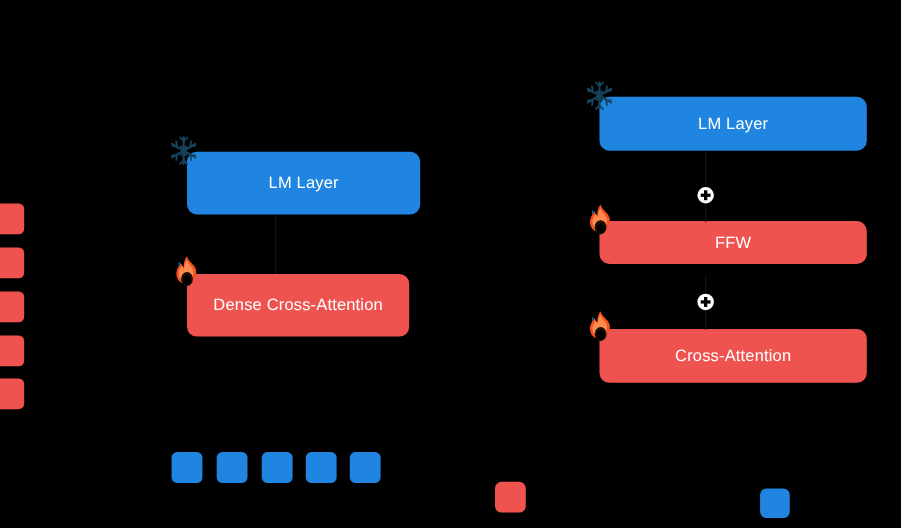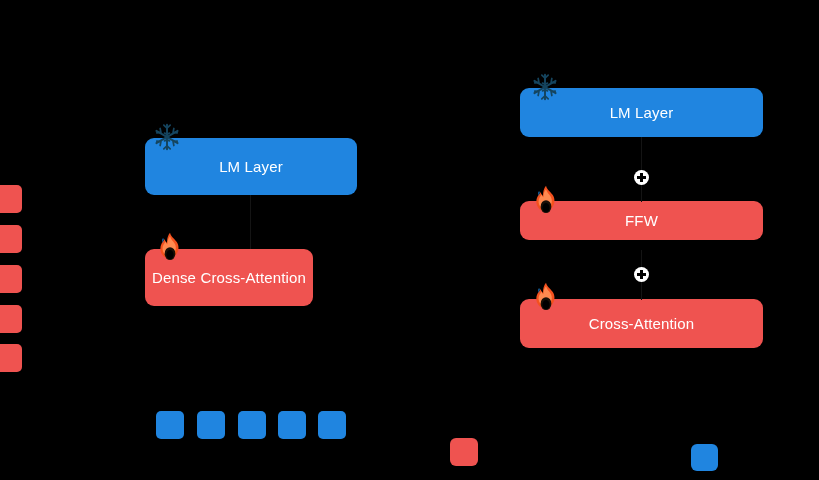--- a/index.html
+++ b/index.html
@@ -18,20 +18,21 @@
   }
 
   
   .block {
     position: absolute;
     border-radius: 9px;
     display: flex;
     align-items: center;
     justify-content: center;
     box-sizing: border-box;
+    margin-left: 25px;
   }
   .block .block-label {
     color: #ffffff;
     font-size: 15px;
     font-weight: 400;
     letter-spacing: 0.15px;
     line-height: 1;
     text-align: center;
     white-space: nowrap;
     pointer-events: none;
@@ -137,21 +138,21 @@
         <path d="M9.5 11 L5.1 11.6 M9.5 11 L8.7 6.9"></path>
         <path d="M22.5 21 L26.9 20.4 M22.5 21 L23.3 25.1"></path>
         <path d="M9.5 21 L5.1 20.4 M9.5 21 L8.7 25.1"></path>
         <path d="M22.5 11 L26.9 11.6 M22.5 11 L23.3 6.9"></path>
         <path d="M16 13.4 L13.3 11.8 M16 13.4 L18.7 11.8"></path>
         <path d="M16 18.6 L13.3 20.2 M16 18.6 L18.7 20.2"></path>
       </g>
     </svg>
   </span>
 
-  <div class="block red" style="left:145px; top:249px; width:168px; height:57px;">
+  <div class="block red" style="left:145px; top:249px; width:202px; height:57px;">
     <span class="block-label">Dense Cross-Attention</span>
   </div>
   <span class="badge" style="left:156px; top:232px;">
     <svg width="28" height="30" viewBox="0 0 24 28" aria-hidden="true">
       <path d="M12 0.8 C13.2 5.2 16.6 6.6 18.6 9.9 C20.8 13.5 20.2 18.6 17.2 21.7 C14.2 24.9 9 25.2 5.8 22.3 C2.6 19.4 2.2 14.3 4.2 10.8 C5.2 9.0 6.3 8.3 6.9 6.6 C7.5 8.6 8.3 9.6 9.3 10.2 C9.0 6.6 10.1 3.1 12 0.8 Z" fill="#F4511E"></path>
       <path d="M12 4.0 C12.9 7.3 15.2 8.6 16.6 11.2 C18.1 14.0 17.6 17.8 15.4 20.1 C13.2 22.5 9.4 22.7 7.1 20.5 C4.8 18.3 4.5 14.5 5.9 11.9 C6.6 10.6 7.4 10.0 7.9 8.8 C8.3 10.3 8.9 11.0 9.6 11.4 C9.4 8.7 10.6 5.7 12 4.0 Z" fill="#FF8A50"></path>
       <ellipse cx="12" cy="20.2" rx="5.0" ry="6.0" fill="#1A1008"></ellipse>
       <ellipse cx="12" cy="21.2" rx="3.4" ry="4.3" fill="#000000"></ellipse>
       <path d="M6.2 6.3 C5.5 7.9 5.4 9.3 5.9 10.4 C4.9 9.4 4.6 7.6 5.2 6.0 Z" fill="#2196F3"></path>
     </svg>

